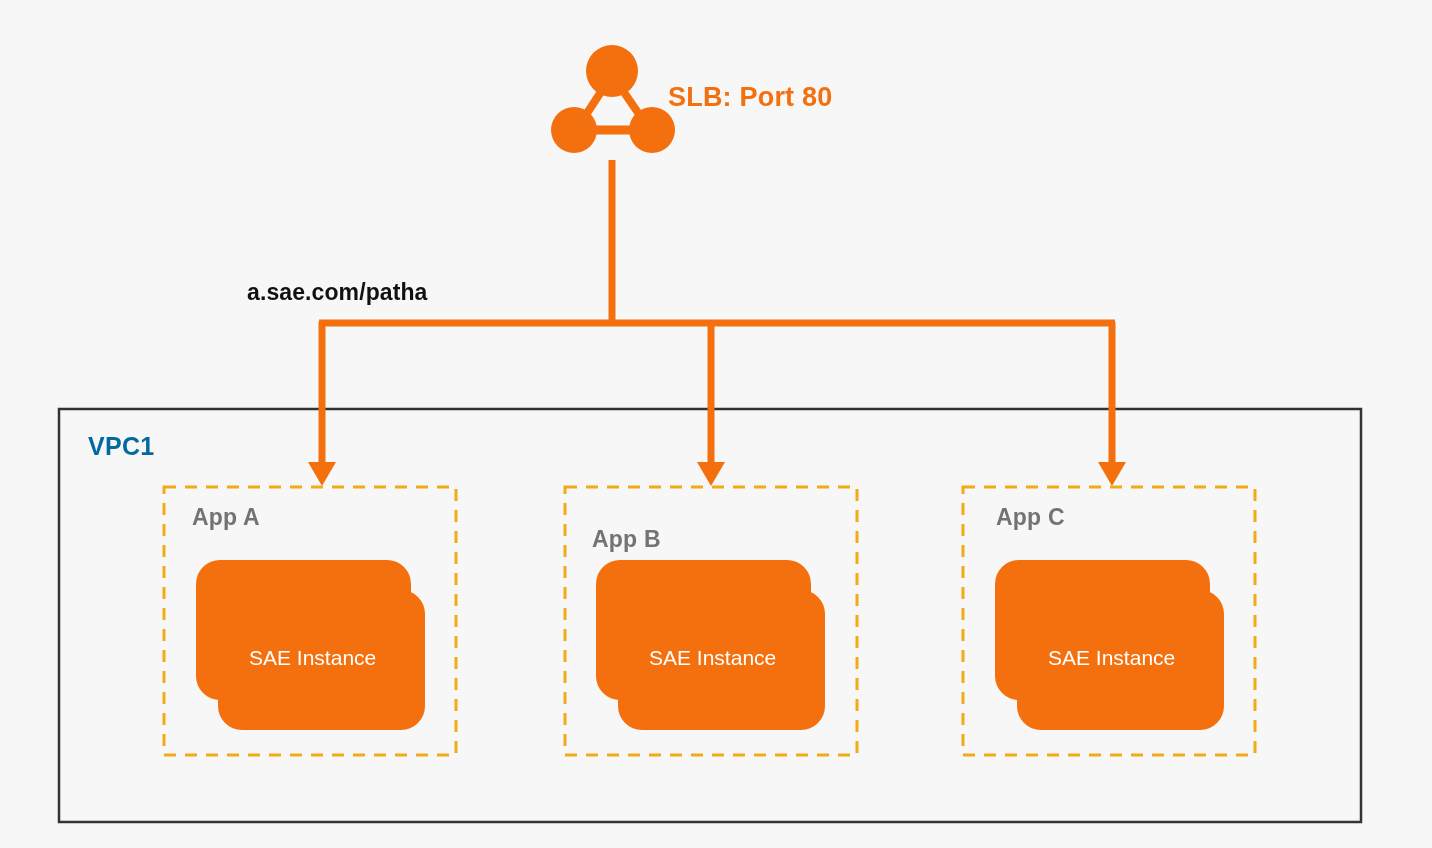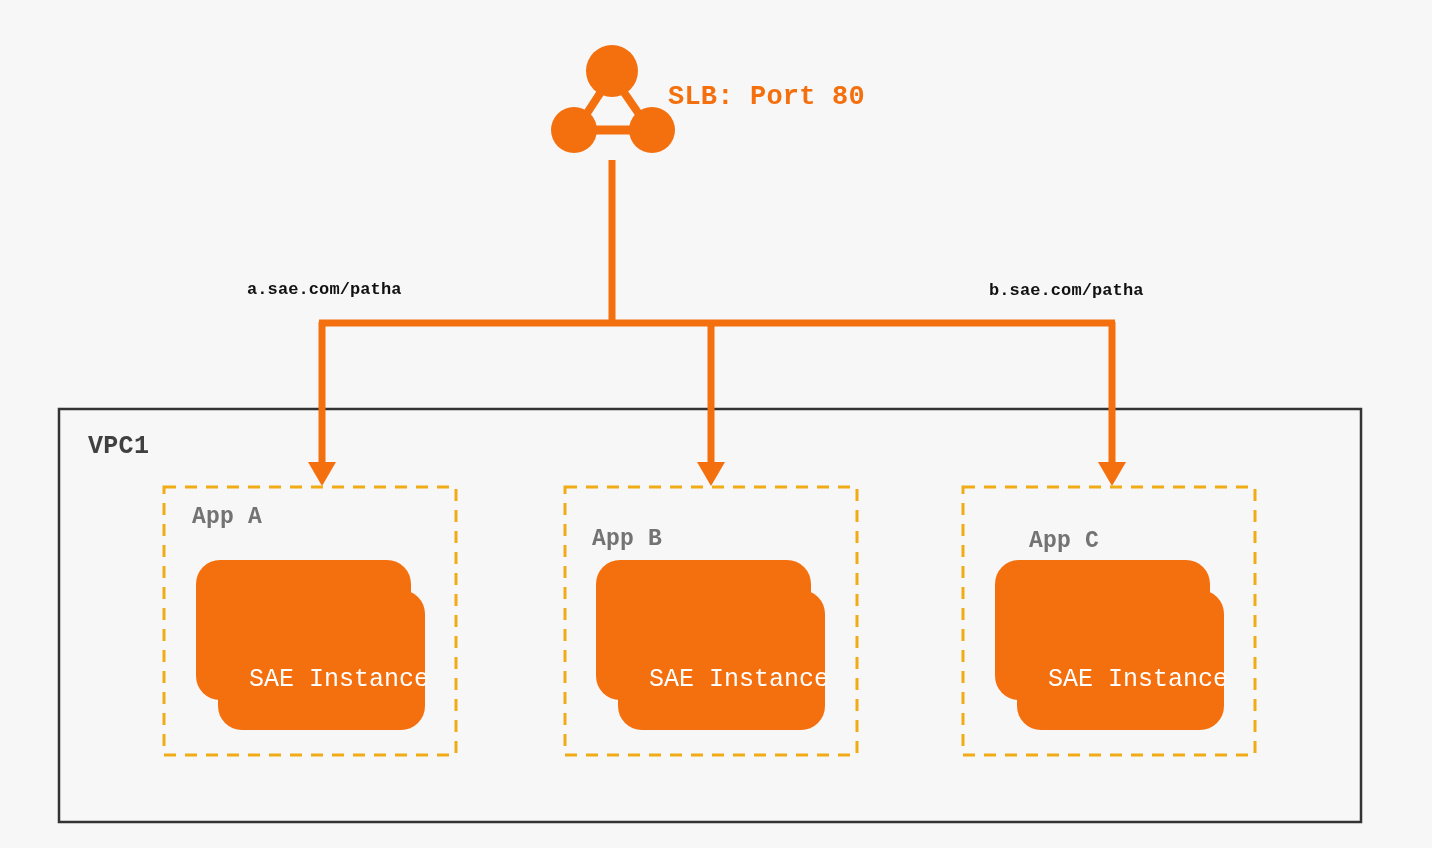--- a/index.html
+++ b/index.html
@@ -5,21 +5,21 @@
   html, body {
     margin: 0;
     padding: 0;
     background: #ffffff;
   }
   #canvas {
     position: relative;
     width: 1432px;
     height: 848px;
     background: #f7f7f7;
-    font-family: Liberation Mono, monospace;
+    font-family: Liberation Sans, sans-serif;
     overflow: hidden;
   }
   #diagram-svg {
     position: absolute;
     left: 0;
     top: 0;
     width: 1432px;
     height: 848px;
   }
   .lbl {
@@ -29,50 +29,49 @@
   }
   .slb-label {
     left: 668px;
     top: 84px;
     font-size: 27px;
     font-weight: bold;
     color: #f4700e;
     letter-spacing: 0.2px;
   }
   .route-label {
-    font-size: 17px;
+    font-size: 23px;
     font-weight: bold;
     color: #111111;
     letter-spacing: 0.1px;
   }
   .route-a { left: 247px; top: 281px; }
   .route-b { left: 604px; top: 366px; }
   .route-c { left: 989px; top: 282px; }
   .vpc-label {
     left: 88px;
     top: 434px;
     font-size: 25px;
     font-weight: bold;
-    color: #404040;
+    color: #0369a1;
     letter-spacing: 0.3px;
   }
   .app-label {
     font-size: 23px;
     font-weight: bold;
     color: #737373;
     letter-spacing: 0.2px;
   }
   .app-a-label { left: 192px; top: 506px; }
   .app-b-label { left: 592px; top: 528px; }
-  .app-c-label { left: 1029px; top: 506px; margin-top: 24px; }
+  .app-c-label { left: 996px; top: 506px; }
   .inst-label {
-    font-size: 25px;
+    font-size: 21px;
     font-weight: normal;
     color: #ffffff;
-    margin-top: 20px;
   }
   .inst-a-label { left: 249px; top: 647px; }
   .inst-b-label { left: 649px; top: 647px; }
   .inst-c-label { left: 1048px; top: 647px; }
 </style>
 </head>
 <body>
 
 <div id="canvas">
 
@@ -122,21 +121,20 @@
       <rect x="995" y="560" width="215" height="140" rx="24" ry="24" fill="#f4700e"></rect>
       <rect x="1017" y="590" width="207" height="140" rx="24" ry="24" fill="#f4700e"></rect>
     </g>
   </svg>
 
   <div class="lbl slb-label">SLB: Port 80</div>
 
   <div class="lbl route-label route-a">a.sae.com/patha</div>
 
 
-  <div class="lbl route-label route-c">b.sae.com/patha</div>
 
   <div class="lbl vpc-label">VPC1</div>
 
   <div class="lbl app-label app-a-label">App A</div>
   <div class="lbl inst-label inst-a-label">SAE Instance</div>
 
   <div class="lbl app-label app-b-label">App B</div>
   <div class="lbl inst-label inst-b-label">SAE Instance</div>
 
   <div class="lbl app-label app-c-label">App C</div>

